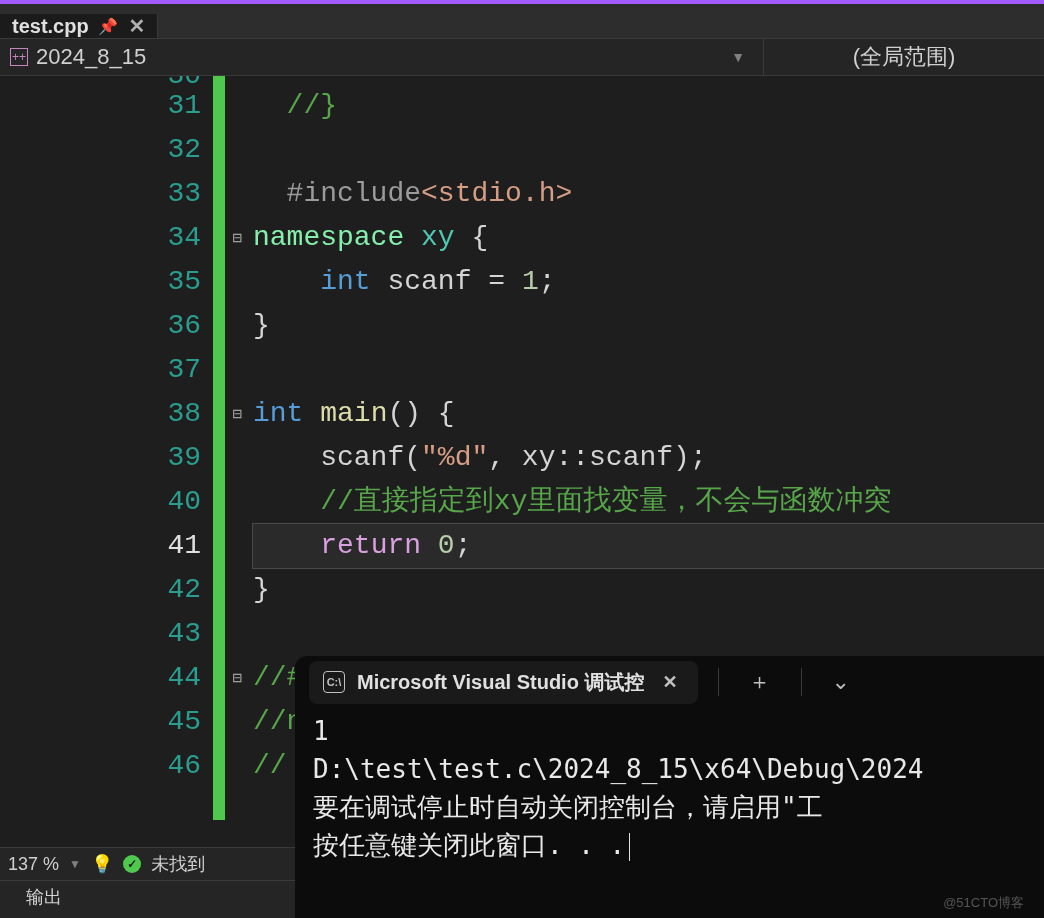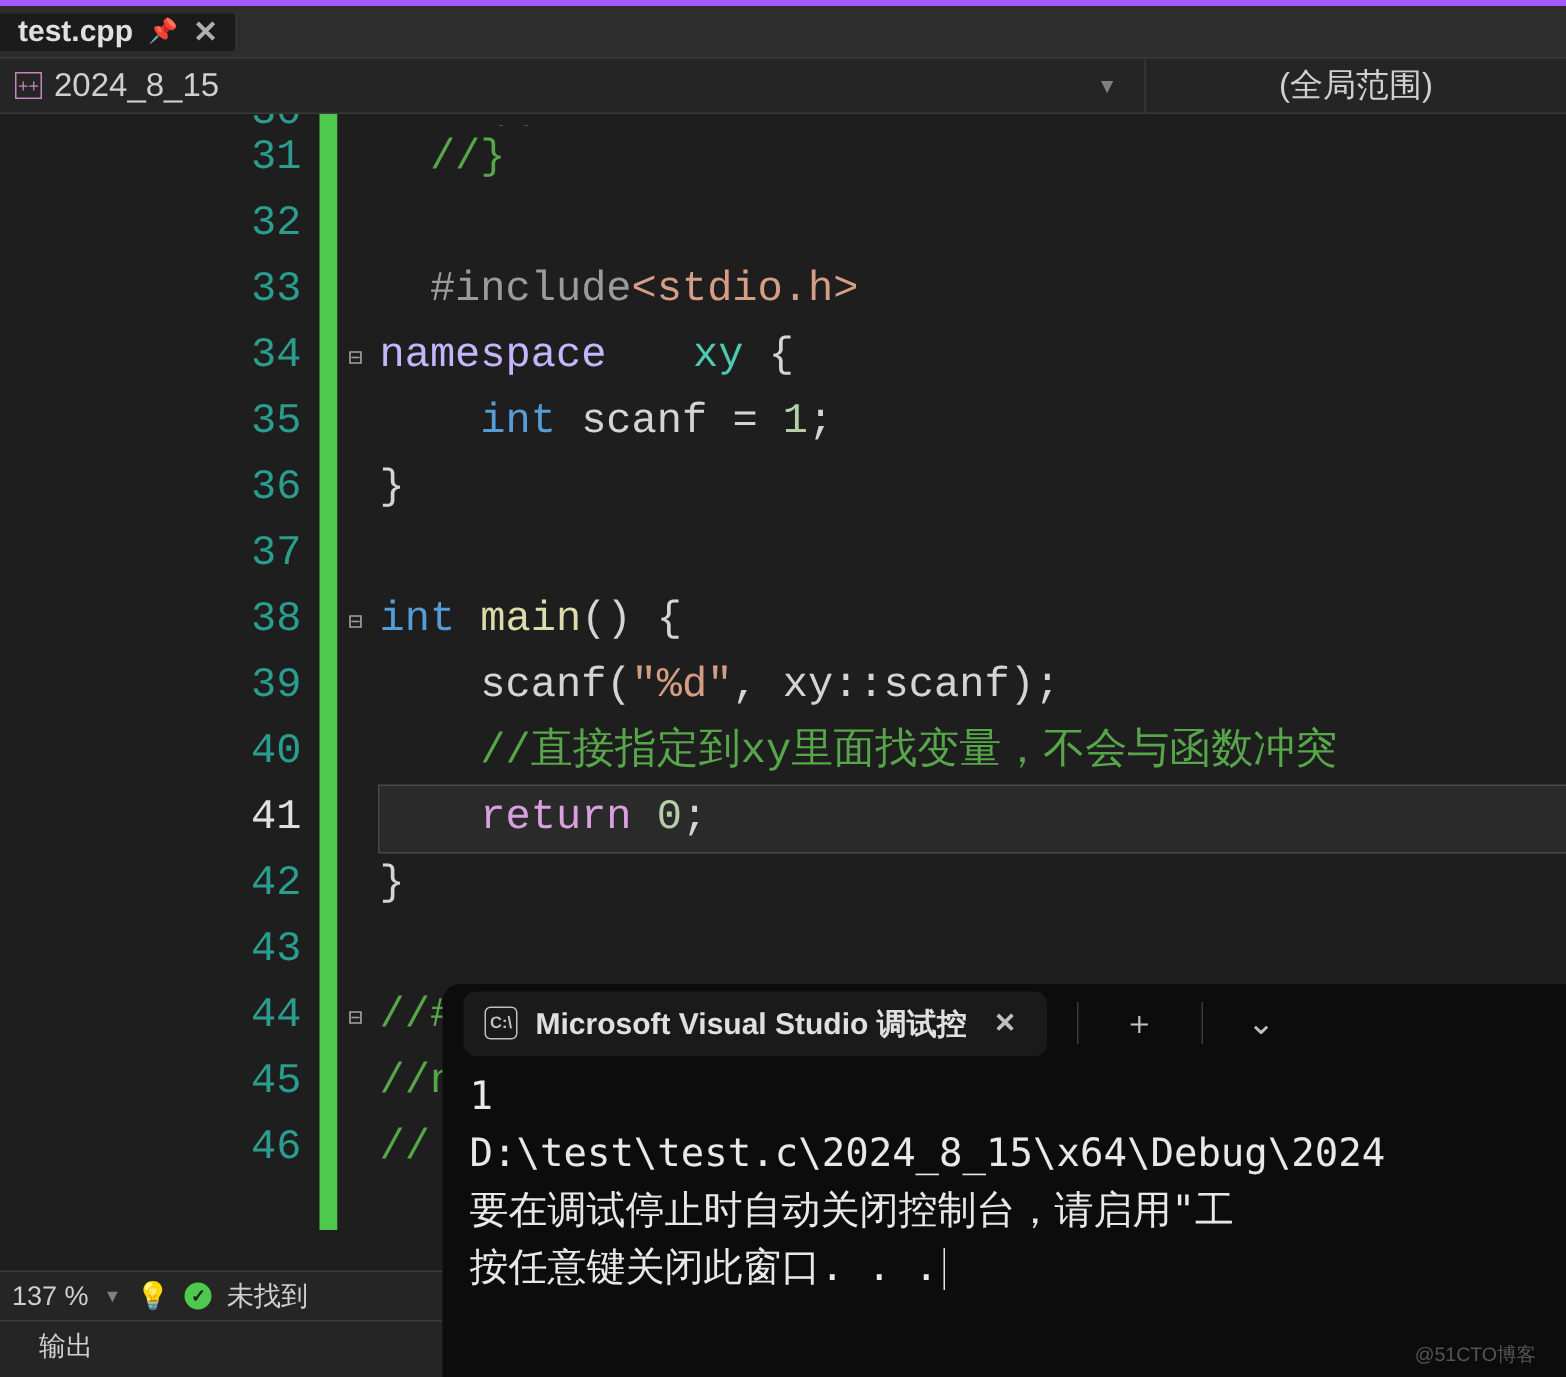--- a/index.html
+++ b/index.html
@@ -9,21 +9,21 @@
   background: #1e1e1e;
   font-family: Consolas, 'Courier New', monospace;
   overflow: hidden;
   position: relative;
 }
 .tab-bar {
   height: 38px;
   background: #2d2d2d;
   border-top: 4px solid #a259ff;
   display: flex;
-  align-items: center;
+  align-items: flex-end;
 }
 .tab {
   display: flex;
   align-items: center;
   padding: 0 12px;
   background: #1b1b1b;
   border-right: 1px solid #3a3a3a;
   color: #e0e0e0;
   font-size: 20px;
   font-weight: bold;
@@ -123,30 +123,30 @@
   line-height: 44px;
   font-size: 28px;
   white-space: pre;
   color: #d4d4d4;
   position: relative;
 }
 .code-line.current {
   background: #2a2a2a;
   outline: 1px solid #4a4a4a;
 }
-.kw { color: #c4b5fd; }
+.kw { color: #86efac; }
 .type { color: #569cd6; }
 .str { color: #d69d85; }
 .num { color: #b5cea8; }
 .cmt { color: #57a64a; }
 .fn { color: #dcdcaa; }
 .inc { color: #9b9b9b; }
 .incfile { color: #d69d85; }
 .pink { color: #d8a0df; }
-.ns { color: #4ec9b0; margin-left: 41px; }
+.ns { color: #4ec9b0; }
 .status-bar {
   position: absolute;
   bottom: 38px;
   left: 0;
   height: 30px;
   background: #252526;
   border-top: 1px solid #3a3a3a;
   display: flex;
   align-items: center;
   padding: 16px 8px;

